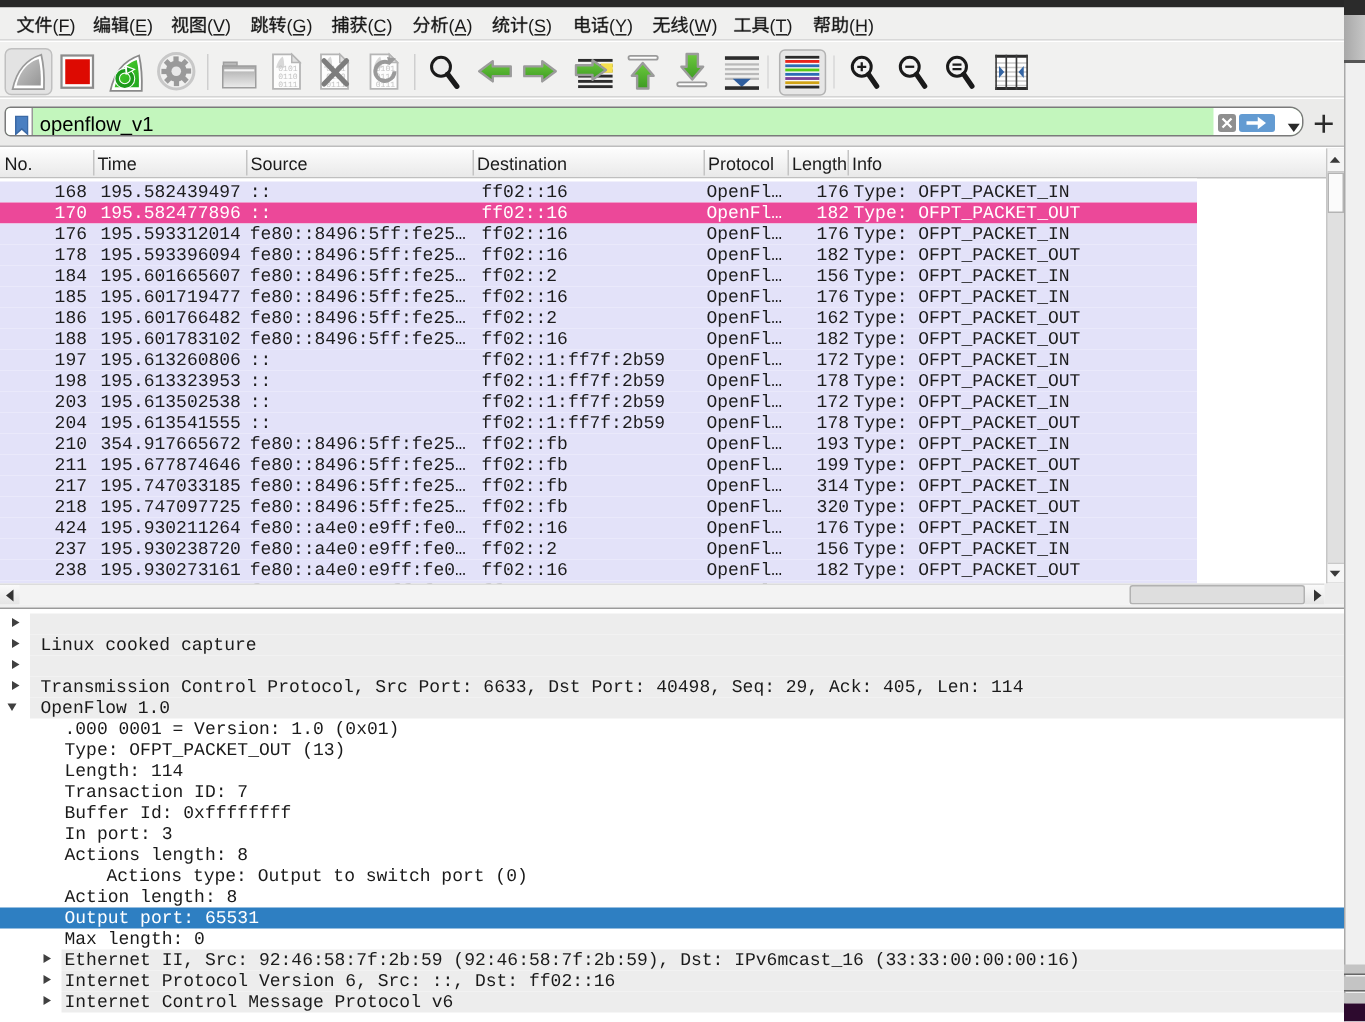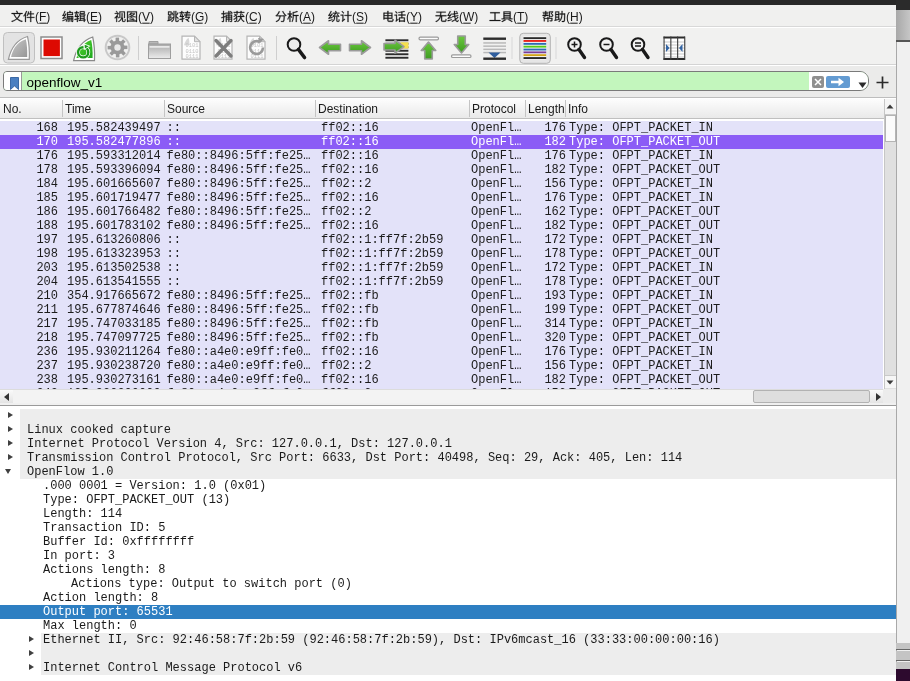--- a/index.html
+++ b/index.html
@@ -1,18 +1,18 @@
 <!DOCTYPE html>
 <html><head><meta charset="utf-8"><style>
 *{margin:0;padding:0;box-sizing:border-box}
 html,body{width:910px;height:681px;overflow:hidden}
 body{position:relative;font-family:"Liberation Sans",sans-serif;background:#fff}
 .abs{position:absolute}
 .prow{position:absolute;left:0;width:883px;height:14px;background:#e3e2f9;color:#1c1c1c;font-family:"Liberation Mono",monospace;font-size:12px;line-height:14px;white-space:pre}
-.prow.sel{background:#8b5cf6;color:#fff}
+.prow.sel{background:#ec4899;color:#fff}
 .prow span{position:absolute;top:0}
 .c-no{left:0;width:58px;text-align:right}
 .c-time{left:67px}
 .c-src{left:166.5px}
 .c-dst{left:321px}
 .c-proto{left:471px}
 .c-len{left:500px;width:66px;text-align:right}
 .c-info{left:569px}
 .drow{position:absolute;left:0;width:896px;height:14px;color:#1a1a1a;font-family:"Liberation Mono",monospace;font-size:12px;line-height:14px;white-space:pre}
 .tri-r{position:absolute;top:3.5px;width:0;height:0;border-left:5px solid #404040;border-top:3.5px solid transparent;border-bottom:3.5px solid transparent}
@@ -239,38 +239,38 @@
   <span class="abs" style="left:528px;top:3px">Length</span>
   <span class="abs" style="left:568px;top:3px">Info</span>
   <span class="hdrsep" style="left:62px"></span>
   <span class="hdrsep" style="left:164px"></span>
   <span class="hdrsep" style="left:315px"></span>
   <span class="hdrsep" style="left:469px"></span>
   <span class="hdrsep" style="left:525px"></span>
   <span class="hdrsep" style="left:565px"></span>
 </div>
 
-<div class="abs" style="left:0;top:119px;width:883px;height:270px;background:#fff;overflow:hidden">
+<div class="abs" style="left:0;top:119px;width:798px;height:270px;background:#fff;overflow:hidden">
 <div class="prow" style="top:2px"><span class="c-no">168</span><span class="c-time">195.582439497</span><span class="c-src">::</span><span class="c-dst">ff02::16</span><span class="c-proto">OpenFl…</span><span class="c-len">176</span><span class="c-info">Type: OFPT_PACKET_IN</span></div>
     <div class="prow sel" style="top:16px"><span class="c-no">170</span><span class="c-time">195.582477896</span><span class="c-src">::</span><span class="c-dst">ff02::16</span><span class="c-proto">OpenFl…</span><span class="c-len">182</span><span class="c-info">Type: OFPT_PACKET_OUT</span></div>
     <div class="prow" style="top:30px"><span class="c-no">176</span><span class="c-time">195.593312014</span><span class="c-src">fe80::8496:5ff:fe25…</span><span class="c-dst">ff02::16</span><span class="c-proto">OpenFl…</span><span class="c-len">176</span><span class="c-info">Type: OFPT_PACKET_IN</span></div>
     <div class="prow" style="top:44px"><span class="c-no">178</span><span class="c-time">195.593396094</span><span class="c-src">fe80::8496:5ff:fe25…</span><span class="c-dst">ff02::16</span><span class="c-proto">OpenFl…</span><span class="c-len">182</span><span class="c-info">Type: OFPT_PACKET_OUT</span></div>
     <div class="prow" style="top:58px"><span class="c-no">184</span><span class="c-time">195.601665607</span><span class="c-src">fe80::8496:5ff:fe25…</span><span class="c-dst">ff02::2</span><span class="c-proto">OpenFl…</span><span class="c-len">156</span><span class="c-info">Type: OFPT_PACKET_IN</span></div>
     <div class="prow" style="top:72px"><span class="c-no">185</span><span class="c-time">195.601719477</span><span class="c-src">fe80::8496:5ff:fe25…</span><span class="c-dst">ff02::16</span><span class="c-proto">OpenFl…</span><span class="c-len">176</span><span class="c-info">Type: OFPT_PACKET_IN</span></div>
     <div class="prow" style="top:86px"><span class="c-no">186</span><span class="c-time">195.601766482</span><span class="c-src">fe80::8496:5ff:fe25…</span><span class="c-dst">ff02::2</span><span class="c-proto">OpenFl…</span><span class="c-len">162</span><span class="c-info">Type: OFPT_PACKET_OUT</span></div>
     <div class="prow" style="top:100px"><span class="c-no">188</span><span class="c-time">195.601783102</span><span class="c-src">fe80::8496:5ff:fe25…</span><span class="c-dst">ff02::16</span><span class="c-proto">OpenFl…</span><span class="c-len">182</span><span class="c-info">Type: OFPT_PACKET_OUT</span></div>
     <div class="prow" style="top:114px"><span class="c-no">197</span><span class="c-time">195.613260806</span><span class="c-src">::</span><span class="c-dst">ff02::1:ff7f:2b59</span><span class="c-proto">OpenFl…</span><span class="c-len">172</span><span class="c-info">Type: OFPT_PACKET_IN</span></div>
     <div class="prow" style="top:128px"><span class="c-no">198</span><span class="c-time">195.613323953</span><span class="c-src">::</span><span class="c-dst">ff02::1:ff7f:2b59</span><span class="c-proto">OpenFl…</span><span class="c-len">178</span><span class="c-info">Type: OFPT_PACKET_OUT</span></div>
     <div class="prow" style="top:142px"><span class="c-no">203</span><span class="c-time">195.613502538</span><span class="c-src">::</span><span class="c-dst">ff02::1:ff7f:2b59</span><span class="c-proto">OpenFl…</span><span class="c-len">172</span><span class="c-info">Type: OFPT_PACKET_IN</span></div>
     <div class="prow" style="top:156px"><span class="c-no">204</span><span class="c-time">195.613541555</span><span class="c-src">::</span><span class="c-dst">ff02::1:ff7f:2b59</span><span class="c-proto">OpenFl…</span><span class="c-len">178</span><span class="c-info">Type: OFPT_PACKET_OUT</span></div>
     <div class="prow" style="top:170px"><span class="c-no">210</span><span class="c-time">354.917665672</span><span class="c-src">fe80::8496:5ff:fe25…</span><span class="c-dst">ff02::fb</span><span class="c-proto">OpenFl…</span><span class="c-len">193</span><span class="c-info">Type: OFPT_PACKET_IN</span></div>
     <div class="prow" style="top:184px"><span class="c-no">211</span><span class="c-time">195.677874646</span><span class="c-src">fe80::8496:5ff:fe25…</span><span class="c-dst">ff02::fb</span><span class="c-proto">OpenFl…</span><span class="c-len">199</span><span class="c-info">Type: OFPT_PACKET_OUT</span></div>
     <div class="prow" style="top:198px"><span class="c-no">217</span><span class="c-time">195.747033185</span><span class="c-src">fe80::8496:5ff:fe25…</span><span class="c-dst">ff02::fb</span><span class="c-proto">OpenFl…</span><span class="c-len">314</span><span class="c-info">Type: OFPT_PACKET_IN</span></div>
     <div class="prow" style="top:212px"><span class="c-no">218</span><span class="c-time">195.747097725</span><span class="c-src">fe80::8496:5ff:fe25…</span><span class="c-dst">ff02::fb</span><span class="c-proto">OpenFl…</span><span class="c-len">320</span><span class="c-info">Type: OFPT_PACKET_OUT</span></div>
-    <div class="prow" style="top:226px"><span class="c-no">236</span><span class="c-time">195.930211264</span><span class="c-src">fe80::a4e0:e9ff:fe0…</span><span class="c-dst">ff02::16</span><span class="c-proto">OpenFl…</span><span class="c-len">176</span><span class="c-info">Type: OFPT_PACKET_IN</span></div>
+    <div class="prow" style="top:226px"><span class="c-no">424</span><span class="c-time">195.930211264</span><span class="c-src">fe80::a4e0:e9ff:fe0…</span><span class="c-dst">ff02::16</span><span class="c-proto">OpenFl…</span><span class="c-len">176</span><span class="c-info">Type: OFPT_PACKET_IN</span></div>
     <div class="prow" style="top:240px"><span class="c-no">237</span><span class="c-time">195.930238720</span><span class="c-src">fe80::a4e0:e9ff:fe0…</span><span class="c-dst">ff02::2</span><span class="c-proto">OpenFl…</span><span class="c-len">156</span><span class="c-info">Type: OFPT_PACKET_IN</span></div>
     <div class="prow" style="top:254px"><span class="c-no">238</span><span class="c-time">195.930273161</span><span class="c-src">fe80::a4e0:e9ff:fe0…</span><span class="c-dst">ff02::16</span><span class="c-proto">OpenFl…</span><span class="c-len">182</span><span class="c-info">Type: OFPT_PACKET_OUT</span></div>
     <div class="prow" style="top:268px"><span class="c-no">243</span><span class="c-time">195.930300000</span><span class="c-src">fe80::a4e0:e9ff:fe0…</span><span class="c-dst">ff02::2</span><span class="c-proto">OpenFl…</span><span class="c-len">156</span><span class="c-info">Type: OFPT_PACKET_OUT</span></div>
 </div>
 
 <div class="abs" style="left:883.5px;top:99px;width:13px;height:290px;background:#e0e0e0;border-left:1px solid #c6c6c6;border-right:1px solid #c6c6c6">
   <div class="abs" style="left:0;top:0;width:11px;height:16px;background:#f5f5f5;border-bottom:1px solid #c9c9c9"></div>
   <svg class="abs" style="left:1.5px;top:4px" width="8" height="8">
       <path d="M0.5 5.5 L4 1.5 L7.5 5.5 z" fill="#3a3a3a"></path>
     </svg>
@@ -293,36 +293,36 @@
     </svg>
 </div>
 <div class="abs" style="left:883px;top:389px;width:13px;height:14px;background:#ececec"></div>
 <div class="abs" style="left:0;top:403px;width:896px;height:2px;background:#f0f0f0"></div>
 <div class="abs" style="left:0;top:405px;width:896px;height:1px;background:#9a9a9a"></div>
 
 <div class="abs" style="left:0;top:406px;width:896px;height:275px;background:#fff;overflow:hidden">
 </div>
 <div class="drow" style="top:408.5px;"><span class="abs" style="left:20px;top:0;width:876px;height:14px;background:#ededed"></span><span class="tri-r" style="left:7.5px"></span></div>
 <div class="drow" style="top:422.5px;"><span class="abs" style="left:20px;top:0;width:876px;height:14px;background:#ededed"></span><span class="tri-r" style="left:7.5px"></span><span class="abs" style="left:27px;top:0">Linux cooked capture</span></div>
-<div class="drow" style="top:436.5px;"><span class="abs" style="left:20px;top:0;width:876px;height:14px;background:#ededed"></span><span class="tri-r" style="left:7.5px"></span><span class="abs" style="left:27px;top:0">Internet Protocol Version 4, Src: 127.0.0.1, Dst: 127.0.0.1</span></div>
+<div class="drow" style="top:436.5px;"><span class="abs" style="left:20px;top:0;width:876px;height:14px;background:#ededed"></span><span class="tri-r" style="left:7.5px"></span></div>
 <div class="drow" style="top:450.5px;"><span class="abs" style="left:20px;top:0;width:876px;height:14px;background:#ededed"></span><span class="tri-r" style="left:7.5px"></span><span class="abs" style="left:27px;top:0">Transmission Control Protocol, Src Port: 6633, Dst Port: 40498, Seq: 29, Ack: 405, Len: 114</span></div>
 <div class="drow" style="top:464.5px;"><span class="abs" style="left:20px;top:0;width:876px;height:14px;background:#ededed"></span><span class="tri-d" style="left:5.0px"></span><span class="abs" style="left:27px;top:0">OpenFlow 1.0</span></div>
 <div class="drow" style="top:478.5px;"><span class="abs" style="left:43px;top:0">.000 0001 = Version: 1.0 (0x01)</span></div>
 <div class="drow" style="top:492.5px;"><span class="abs" style="left:43px;top:0">Type: OFPT_PACKET_OUT (13)</span></div>
 <div class="drow" style="top:506.5px;"><span class="abs" style="left:43px;top:0">Length: 114</span></div>
-<div class="drow" style="top:520.5px;"><span class="abs" style="left:43px;top:0">Transaction ID: 5</span></div>
+<div class="drow" style="top:520.5px;"><span class="abs" style="left:43px;top:0">Transaction ID: 7</span></div>
 <div class="drow" style="top:534.5px;"><span class="abs" style="left:43px;top:0">Buffer Id: 0xffffffff</span></div>
 <div class="drow" style="top:548.5px;"><span class="abs" style="left:43px;top:0">In port: 3</span></div>
 <div class="drow" style="top:562.5px;"><span class="abs" style="left:43px;top:0">Actions length: 8</span></div>
 <div class="drow" style="top:576.5px;margin-left:28px;"><span class="abs" style="left:43px;top:0">Actions type: Output to switch port (0)</span></div>
 <div class="drow" style="top:590.5px;"><span class="abs" style="left:43px;top:0">Action length: 8</span></div>
 <div class="drow" style="top:604.5px;background:#2e7fc2;color:#fff;"><span class="abs" style="left:43px;top:0">Output port: 65531</span></div>
 <div class="drow" style="top:618.5px;padding-left:24px;"><span class="abs" style="left:43px;top:0">Max length: 0</span></div>
 <div class="drow" style="top:632.5px;"><span class="abs" style="left:40.5px;top:0;width:855.5px;height:14px;background:#ededed"></span><span class="tri-r" style="left:29px"></span><span class="abs" style="left:43px;top:0">Ethernet II, Src: 92:46:58:7f:2b:59 (92:46:58:7f:2b:59), Dst: IPv6mcast_16 (33:33:00:00:00:16)</span></div>
-<div class="drow" style="top:646.5px;"><span class="abs" style="left:40.5px;top:0;width:855.5px;height:14px;background:#ededed"></span><span class="tri-r" style="left:29px"></span></div>
+<div class="drow" style="top:646.5px;"><span class="abs" style="left:40.5px;top:0;width:855.5px;height:14px;background:#ededed"></span><span class="tri-r" style="left:29px"></span><span class="abs" style="left:43px;top:0">Internet Protocol Version 6, Src: ::, Dst: ff02::16</span></div>
 <div class="drow" style="top:660.5px;"><span class="abs" style="left:40.5px;top:0;width:855.5px;height:14px;background:#ededed"></span><span class="tri-r" style="left:29px"></span><span class="abs" style="left:43px;top:0">Internet Control Message Protocol v6</span></div>
 
 <div class="abs" style="left:896px;top:0;width:14px;height:681px;background:#f0f0f0;border-left:1.5px solid #a9a9a9"></div>
 <div class="abs" style="left:896px;top:0;width:14px;height:10px;background:#2b2b2b"></div>
 <div class="abs" style="left:896px;top:10px;width:14px;height:32px;background:linear-gradient(90deg,#a8a8a8,#c6c6c6);border-bottom:2px solid #555"></div>
 <div class="abs" style="left:896px;top:643px;width:14px;height:7px;background:#c4c4c4;border-bottom:1px solid #666"></div>
 <div class="abs" style="left:896px;top:651px;width:14px;height:10px;background:#c4c4c4;border-bottom:1px solid #666"></div>
 <div class="abs" style="left:896px;top:662px;width:14px;height:7px;background:#c4c4c4"></div>
 <div class="abs" style="left:896px;top:669px;width:14px;height:12px;background:#2d0a2e"></div>
 

